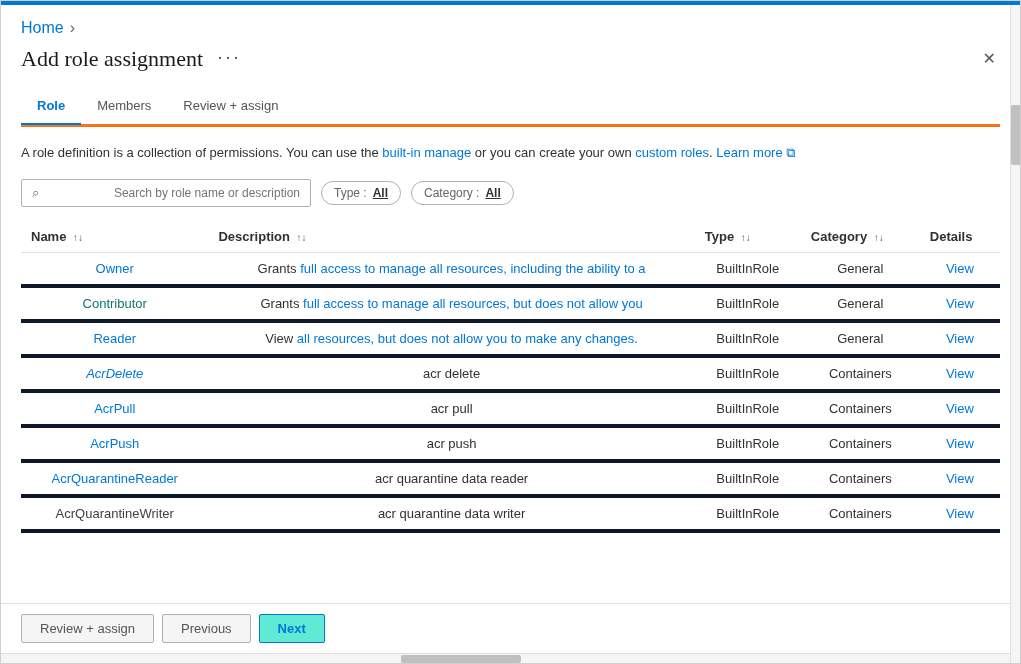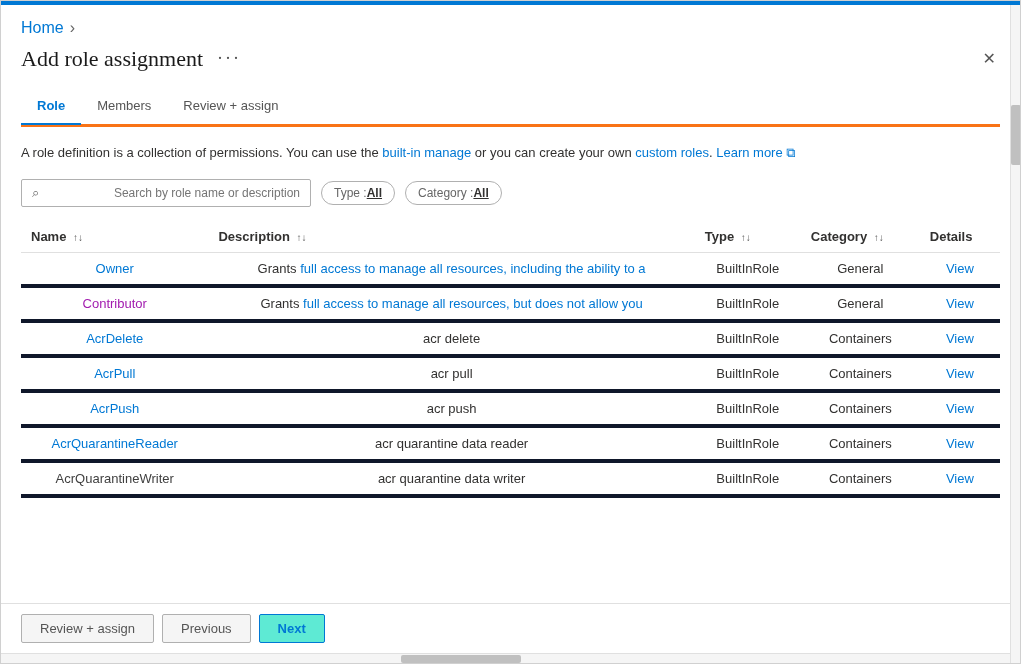--- a/index.html
+++ b/index.html
@@ -148,21 +148,21 @@
       font-size: 12px;
       color: #323130;
       cursor: pointer;
       background: #fff;
     }
     .filter-pill span.label {
       color: #666;
     }
     .filter-pill span.value {
       font-weight: 600;
-      margin-left: 0;
+      margin-left: 6px;
       text-decoration: underline;
     }
     
     .role-table {
       width: 100%;
       border-collapse: collapse;
       font-size: 13px;
     }
     .role-table thead tr {
       border-bottom: 1px solid #e0e0e0;
@@ -341,28 +341,35 @@
         </thead>
         <tbody id="table-body">
         <tr>
               <td style="color: rgb(0, 120, 212); cursor: pointer;"><span>Owner</span></td>
               <td class="desc-cell">Grants <span style="color: rgb(0, 120, 212);">full access to manage all resources, including the ability to a</span></td>
               <td>BuiltInRole</td>
               <td>General</td>
               <td><a class="view-link" href="#">View</a></td>
             </tr>
             <tr>
-              <td style="color: #a21caf; cursor: pointer;"><span>Contributor</span></td>
+              <td style="color: #0f766e; cursor: pointer;"><span>Contributor</span></td>
               <td class="desc-cell">Grants <span style="color: rgb(0, 120, 212);">full access to manage all resources, but does not allow you</span></td>
               <td>BuiltInRole</td>
               <td>General</td>
               <td><a class="view-link" href="#">View</a></td>
             </tr>
             <tr>
-              <td style="color: rgb(0, 120, 212); cursor: pointer;"><span>AcrDelete</span></td>
+              <td style="color: rgb(0, 120, 212); cursor: pointer;"><span>Reader</span></td>
+              <td class="desc-cell">View <span style="color: rgb(0, 120, 212);">all resources, but does not allow you to make any changes.</span></td>
+              <td>BuiltInRole</td>
+              <td>General</td>
+              <td><a class="view-link" href="#">View</a></td>
+            </tr>
+            <tr>
+              <td style="color: rgb(0, 120, 212); cursor: pointer; font-style: italic;"><span>AcrDelete</span></td>
               <td class="desc-cell">acr delete</td>
               <td>BuiltInRole</td>
               <td>Containers</td>
               <td><a class="view-link" href="#">View</a></td>
             </tr>
             <tr>
               <td style="color: rgb(0, 120, 212); cursor: pointer;"><span>AcrPull</span></td>
               <td class="desc-cell">acr pull</td>
               <td>BuiltInRole</td>
               <td>Containers</td>

